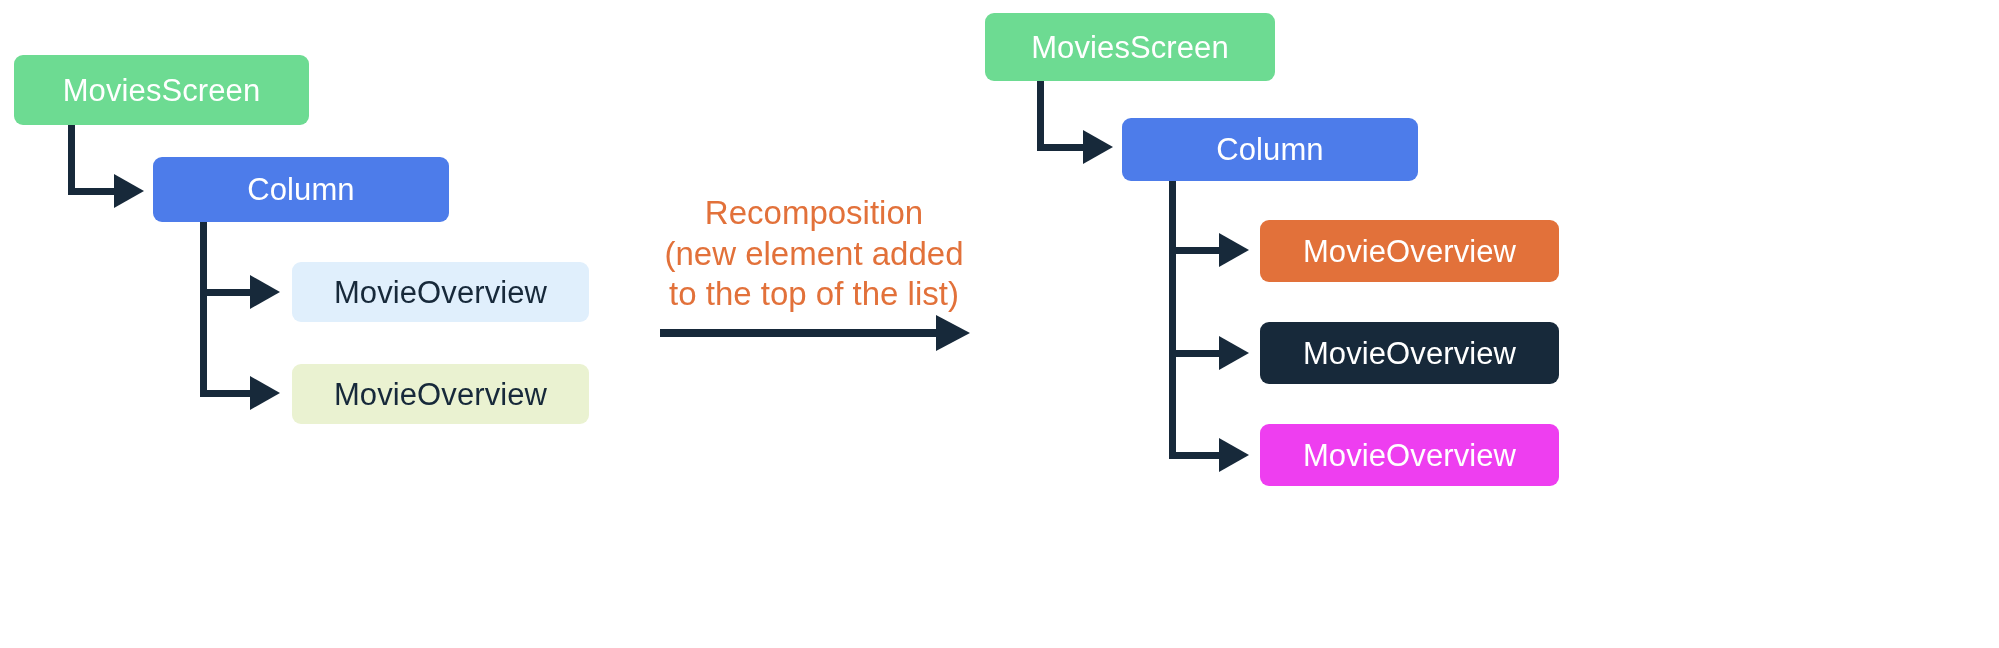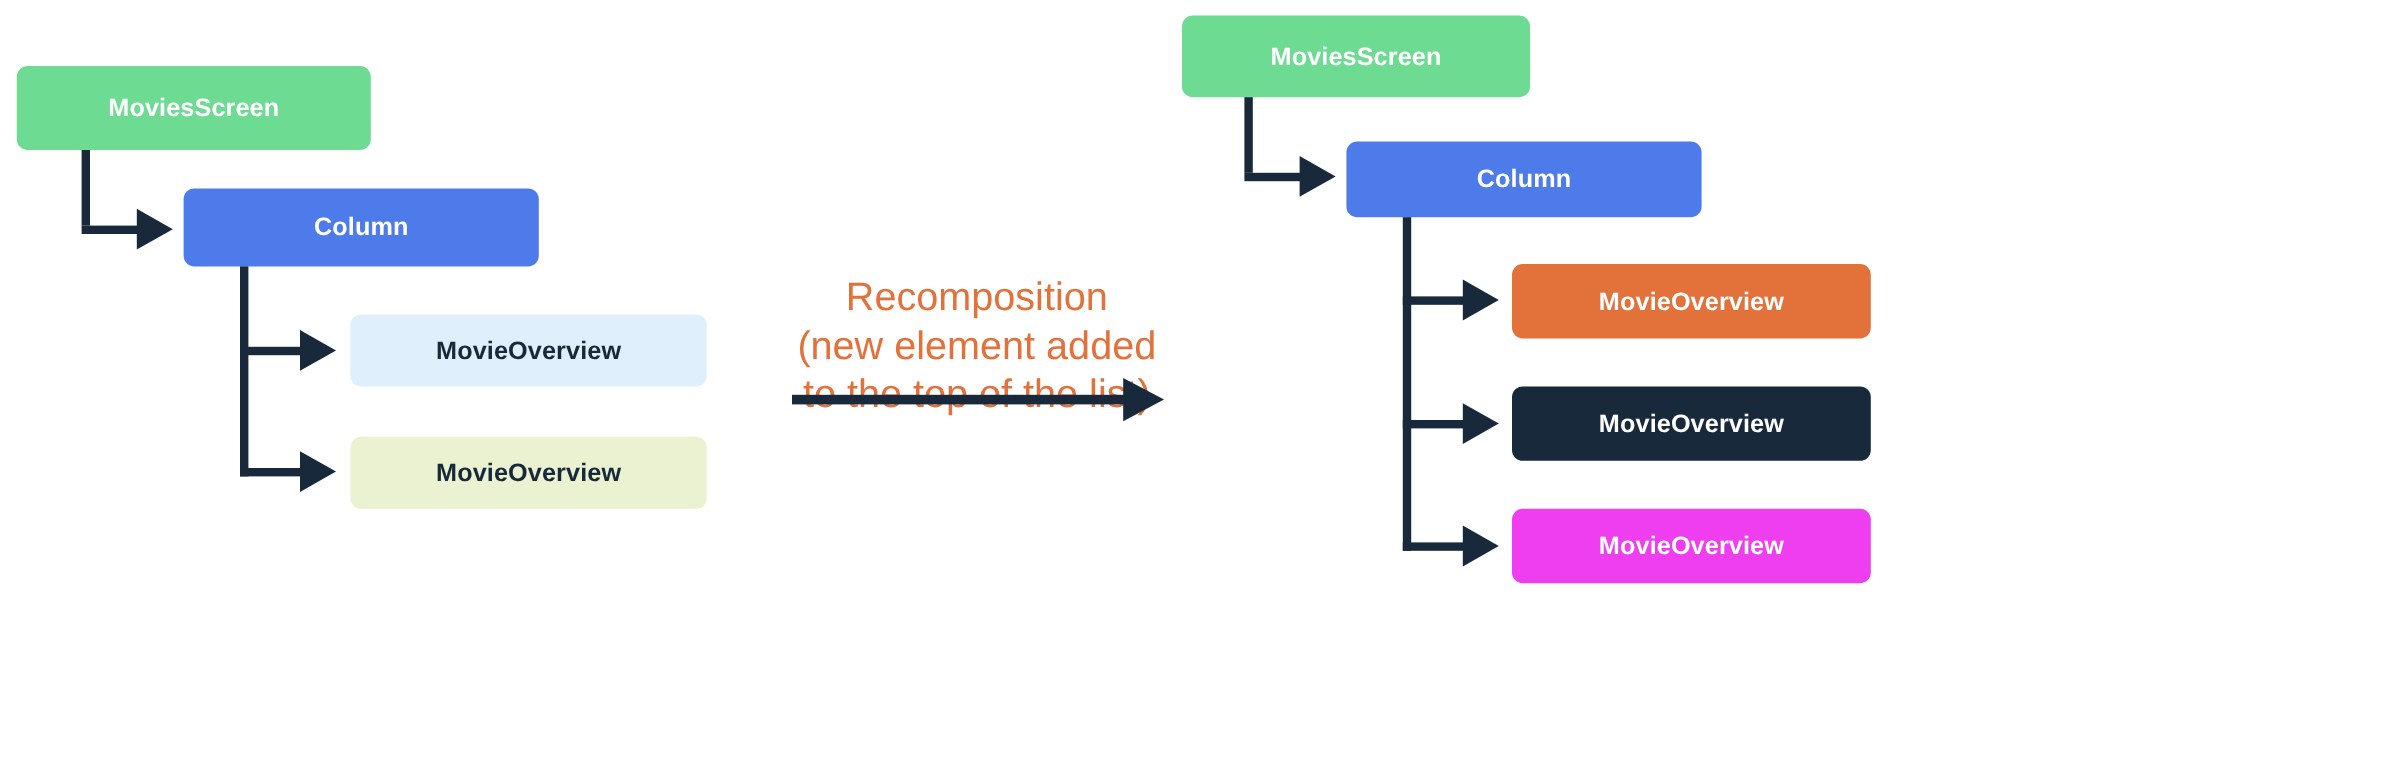--- a/index.html
+++ b/index.html
@@ -20,25 +20,24 @@
   }
 
   
   .node {
     position: absolute;
     box-sizing: border-box;
     border-radius: 9px;
     display: flex;
     align-items: center;
     justify-content: center;
-    font-size: 21px;
+    font-size: 31px;
     letter-spacing: 0.1px;
     white-space: nowrap;
     line-height: 1;
-    font-weight: bold;
   }
 
   
   .vline {
     position: absolute;
     width: 7px;
     background: #17293a;
   }
   .hline {
     position: absolute;
@@ -55,21 +54,20 @@
   }
 
   
   .caption {
     position: absolute;
     text-align: center;
     font-size: 33px;
     line-height: 1.23;
     color: #e2713a;
     white-space: pre-line;
-    margin-top: 34px;
   }
   .big-arrow-line {
     position: absolute;
     height: 8px;
     background: #17293a;
   }
   .big-arrow-head {
     position: absolute;
     width: 0;
     height: 0;

